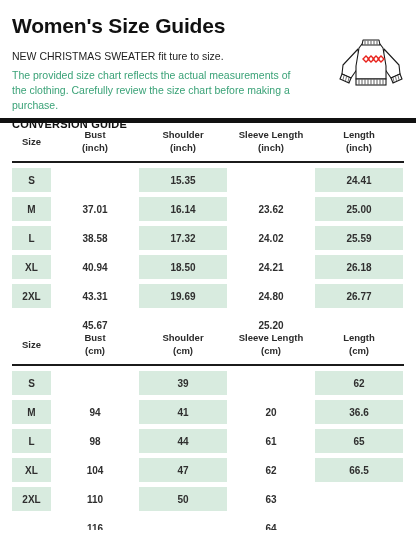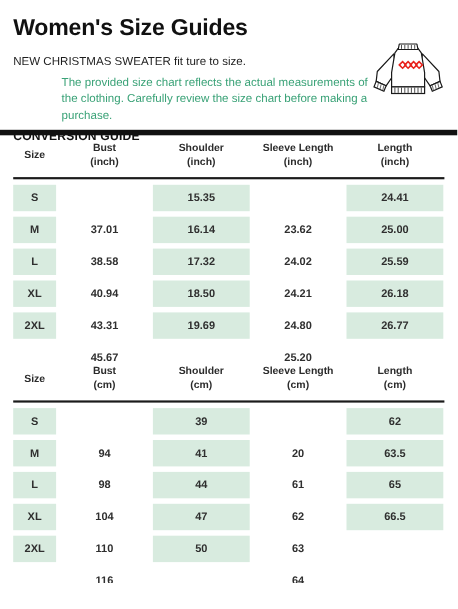--- a/index.html
+++ b/index.html
@@ -36,21 +36,20 @@
     color: #1d1d1d;
     margin-top: 11px;
     line-height: 1.35;
   }
   .desc {
     font-size: 10.5px;
     color: #3aa277;
     margin-top: 5px;
     line-height: 1.42;
     max-width: 290px;
-    margin-left: 44px;
   }
   .conversion {
     font-size: 11px;
     font-weight: bold;
     color: #111111;
     letter-spacing: 0.2px;
     margin-top: 5px;
   }
   .sweater-wrap {
     position: absolute;
@@ -274,21 +273,21 @@
       <div class="cell c-val bg-dark">94</div>
       <div class="cell c-val bg-light">39</div>
       <div class="cell c-val bg-dark">20</div>
       <div class="cell c-val bg-light">62</div>
     </div>
     <div class="trow">
       <div class="cell c-size bg-light">M</div>
       <div class="cell c-val bg-dark">98</div>
       <div class="cell c-val bg-light">41</div>
       <div class="cell c-val bg-dark">61</div>
-      <div class="cell c-val bg-light">63.5</div>
+      <div class="cell c-val bg-light">36.6</div>
     </div>
     <div class="trow">
       <div class="cell c-size bg-light">L</div>
       <div class="cell c-val bg-dark">104</div>
       <div class="cell c-val bg-light">44</div>
       <div class="cell c-val bg-dark">62</div>
       <div class="cell c-val bg-light">65</div>
     </div>
     <div class="trow">
       <div class="cell c-size bg-light">XL</div>

